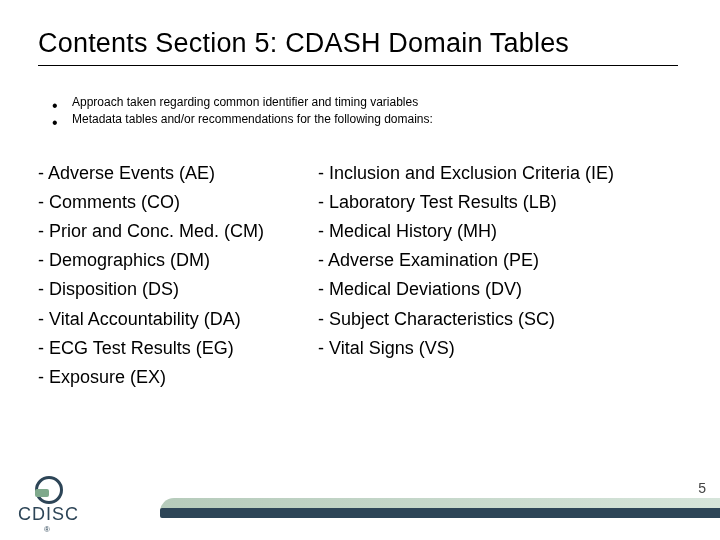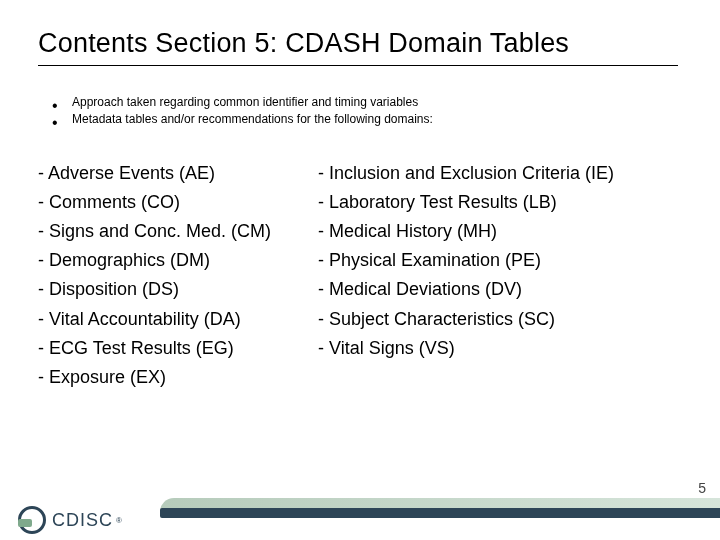--- a/index.html
+++ b/index.html
@@ -95,21 +95,21 @@
     background: linear-gradient(90deg, #a9c2af 0%, #cfe0d4 100%);
     border-radius: 14px 0 0 4px;
     opacity: 0.85;
   }
   .logo {
     position: absolute;
     left: 18px;
     bottom: 6px;
     display: flex;
     align-items: center;
-    gap: 6px;
+    flex-direction: column;
   }
   .logo .mark {
     width: 28px; height: 28px;
     border: 3px solid #2d4557;
     border-radius: 50%;
     position: relative;
   }
   .logo .mark::after {
     content: "";
     position: absolute;
@@ -141,32 +141,32 @@
 
   <ul class="intro">
     <li>Approach taken regarding common identifier and timing variables</li>
     <li>Metadata tables and/or recommendations for the following domains:</li>
   </ul>
 
   <div class="columns">
     <div class="col left">
       <div class="domain-item">- Adverse Events (AE)</div>
       <div class="domain-item">- Comments (CO)</div>
-      <div class="domain-item">- Signs and Conc. Med. (CM)</div>
+      <div class="domain-item">- Prior and Conc. Med. (CM)</div>
       <div class="domain-item">- Demographics (DM)</div>
       <div class="domain-item">- Disposition (DS)</div>
       <div class="domain-item">- Vital Accountability (DA)</div>
       <div class="domain-item">- ECG Test Results (EG)</div>
       <div class="domain-item">- Exposure (EX)</div>
     </div>
     <div class="col right">
       <div class="domain-item">- Inclusion and Exclusion Criteria (IE)</div>
       <div class="domain-item">- Laboratory Test Results (LB)</div>
       <div class="domain-item">- Medical History (MH)</div>
-      <div class="domain-item">- Physical Examination (PE)</div>
+      <div class="domain-item">- Adverse Examination (PE)</div>
       <div class="domain-item">- Medical Deviations (DV)</div>
       <div class="domain-item">- Subject Characteristics (SC)</div>
       <div class="domain-item">- Vital Signs (VS)</div>
     </div>
   </div>
 
   <div class="footer">
     <div class="pagenum">5</div>
     <div class="swoosh">
       <div class="bar-light"></div>

